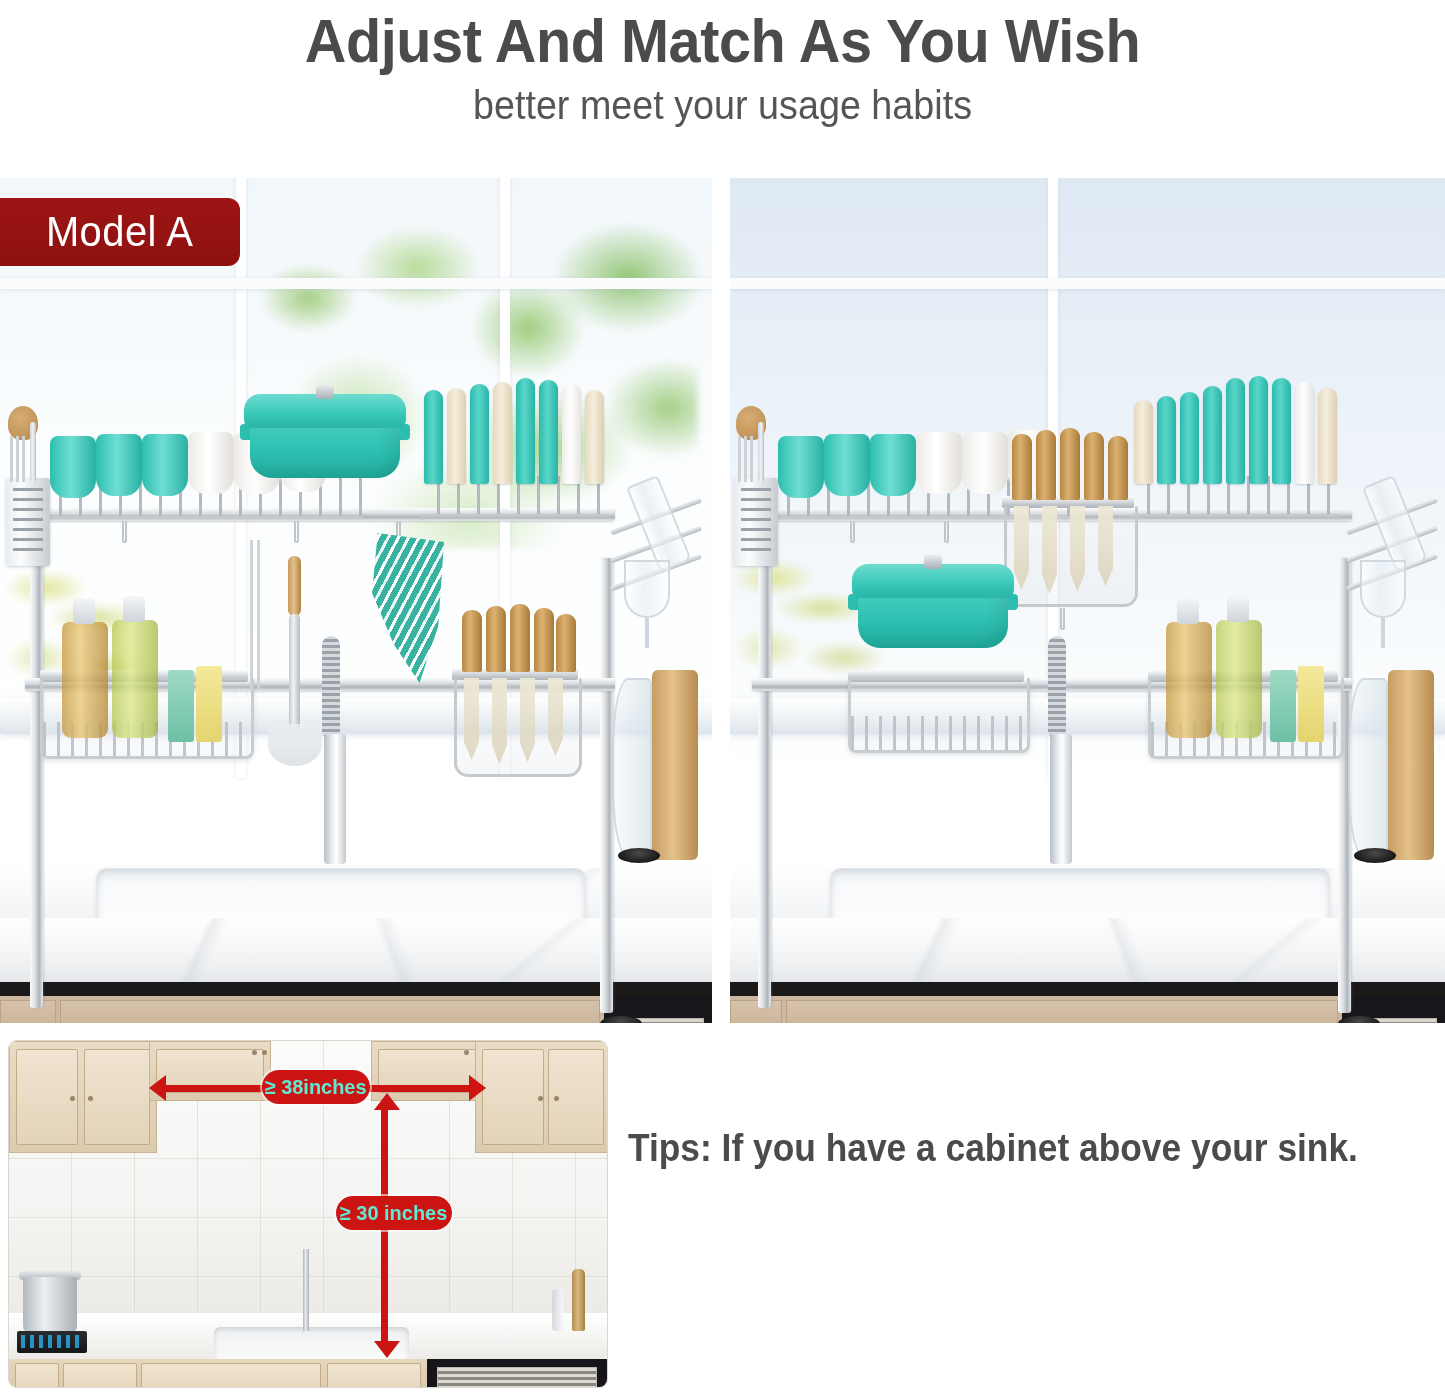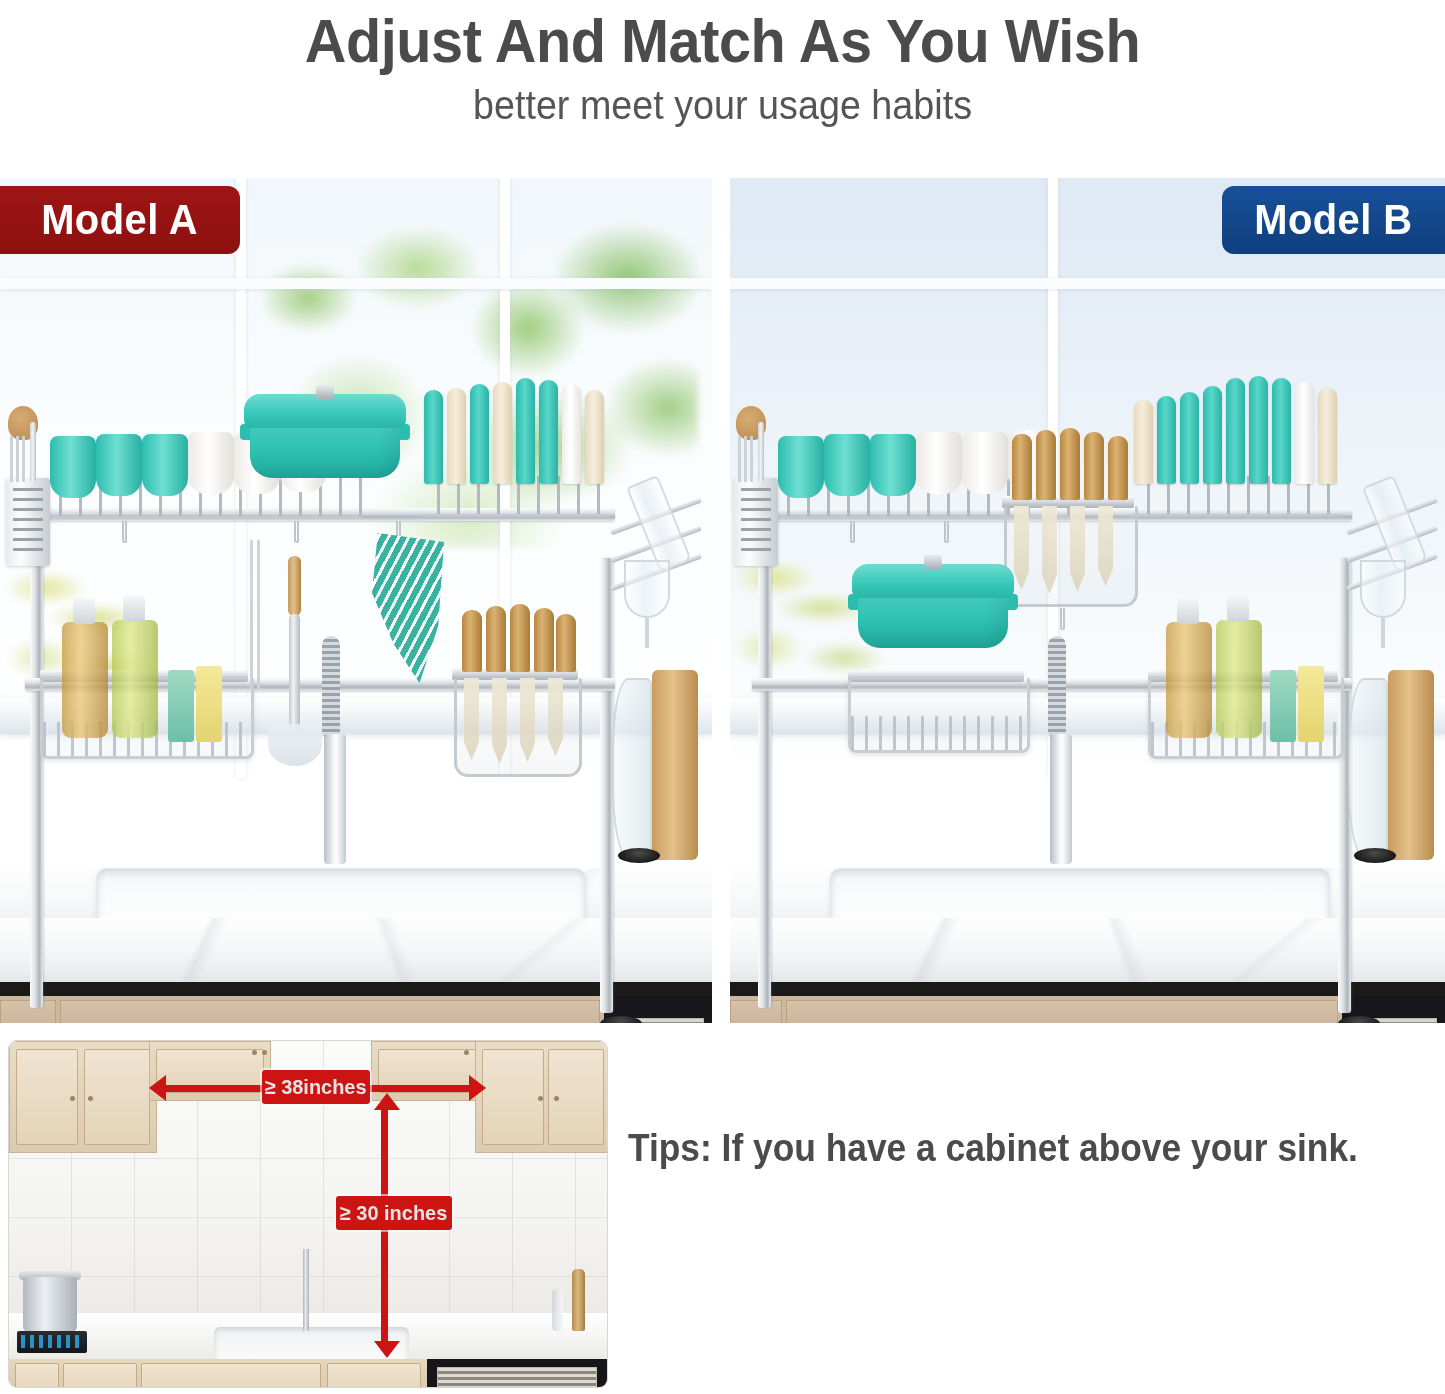--- a/index.html
+++ b/index.html
@@ -255,23 +255,24 @@
     border:2px solid #bfc5cb;border-top:none;box-sizing:border-box;}
   
   .tong{position:absolute;width:22px;height:150px;
     background:linear-gradient(90deg,transparent 0 6px,#cfd4d9 6px 9px,transparent 9px 13px,#cfd4d9 13px 16px,transparent 16px 22px);}
   .ladle-handle{position:absolute;width:11px;border-radius:5px;background:linear-gradient(90deg,#c2c8ce,#f0f2f4 40%,#b4bac0);}
   .ladle-wood{position:absolute;width:13px;height:60px;border-radius:6px;background:linear-gradient(90deg,#c59a5c,#e2c08d 45%,#b1833f);}
   .ladle-bowl{position:absolute;width:54px;height:42px;border-radius:0 0 50% 50%;
     background:linear-gradient(180deg,rgba(236,240,243,.8),rgba(198,208,216,.6));}
   
   .badge{
-    position:absolute;color:#ffffff;font-weight:bold;
+    position:absolute;color:#ffffff;font-weight:normal;
     display:flex;align-items:center;justify-content:center;
     letter-spacing:.5px;
+    margin-top:12px;
   }
   .badge-a{
     left:0;top:8px;width:240px;height:68px;border-radius:0 12px 12px 0;
     background:linear-gradient(180deg,#9d1514 0%,#8d1110 100%);
     font-size:42px;
   }
   .badge-b{
     right:0;top:8px;width:223px;height:68px;border-radius:12px 0 0 12px;
     background:linear-gradient(180deg,#17509a 0%,#103f7d 100%);
     font-size:42px;
@@ -322,21 +323,21 @@
   
   .m-line-h{position:absolute;height:7px;background:#cc1412;}
   .m-line-v{position:absolute;width:7px;background:#cc1412;}
   .arrow-l,.arrow-r{position:absolute;width:0;height:0;border-top:13px solid transparent;border-bottom:13px solid transparent;}
   .arrow-l{border-right:17px solid #cc1412;}
   .arrow-r{border-left:17px solid #cc1412;}
   .arrow-u,.arrow-d{position:absolute;width:0;height:0;border-left:13px solid transparent;border-right:13px solid transparent;}
   .arrow-u{border-bottom:17px solid #cc1412;}
   .arrow-d{border-top:17px solid #cc1412;}
   .m-badge{
-    position:absolute;background:#cc1412;color:#e5e5e5;border-radius:3px;
+    position:absolute;background:#cc1412;color:#5eead4;border-radius:17px;
     display:flex;align-items:center;justify-content:center;
     font-weight:bold;white-space:nowrap;box-shadow:0 0 0 2px rgba(255,255,255,.55);
   }
   .m-badge span{transform:scaleX(.95);display:inline-block;}
   
   .tips{position:absolute;left:628px;top:92px;width:810px;}
   .tips-title{
     font-size:38px;font-weight:bold;color:#4b4b4b;white-space:nowrap;
     transform:scaleX(.93);transform-origin:left center;
   }
@@ -567,23 +568,20 @@
       <div class="tumbler" style="left:648px;top:300px;transform:rotate(-22deg);"></div>
       <div class="wineglass-bowl" style="left:630px;top:382px;"></div>
       <div class="wineglass-stem" style="left:651px;top:440px;"></div>
       <div class="board-glass" style="left:618px;top:500px;height:180px;"></div>
       <div class="board-wood" style="left:658px;top:492px;height:190px;"></div>
       <div class="foot" style="left:624px;top:670px;"></div>
 
       <div class="faucet-spring" style="left:318px;top:458px;height:104px;"></div>
       <div class="faucet-base" style="left:320px;top:556px;height:130px;"></div>
     </div>
-    <div class="badge badge-b">
-      <span>Model B</span>
-    </div>
   </div>
 </div>
 
 <div class="bottom">
 
   <div class="kitchen">
     <div class="k-wall">
       <div class="k-tile"></div>
     </div>
 

